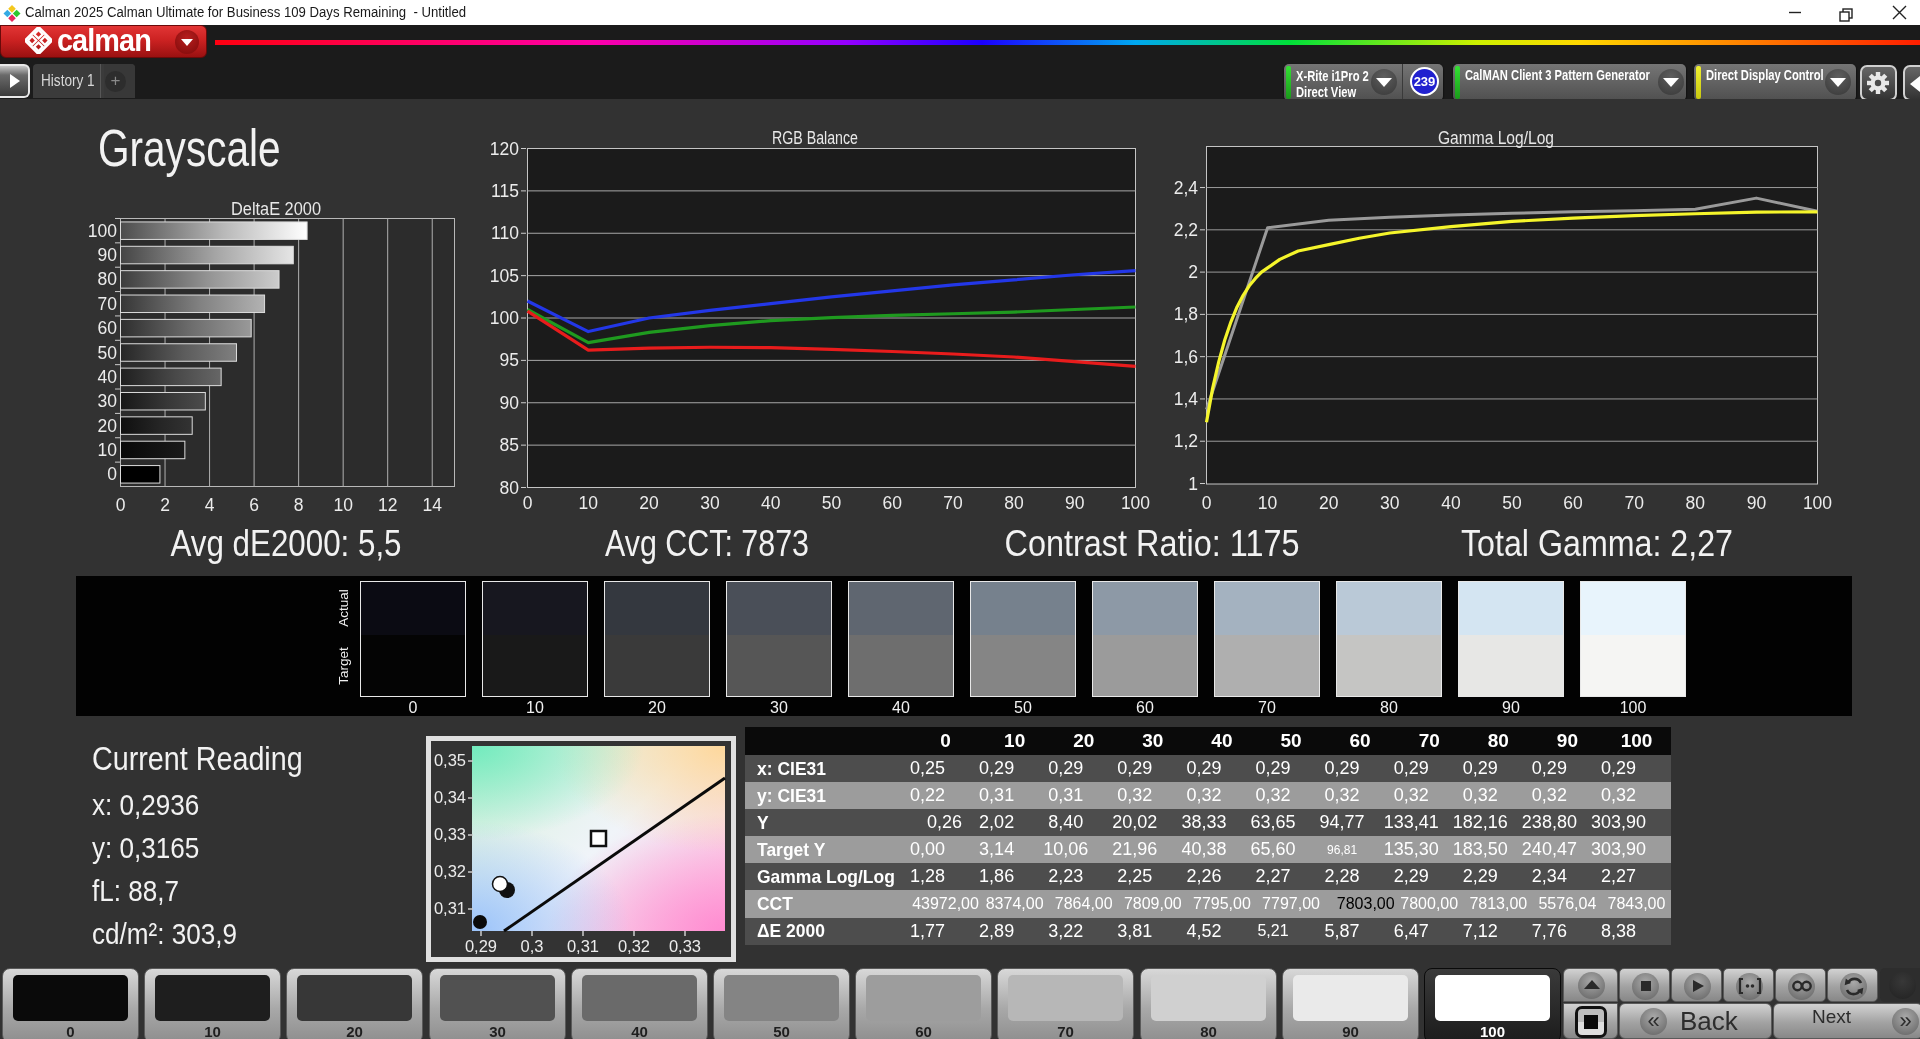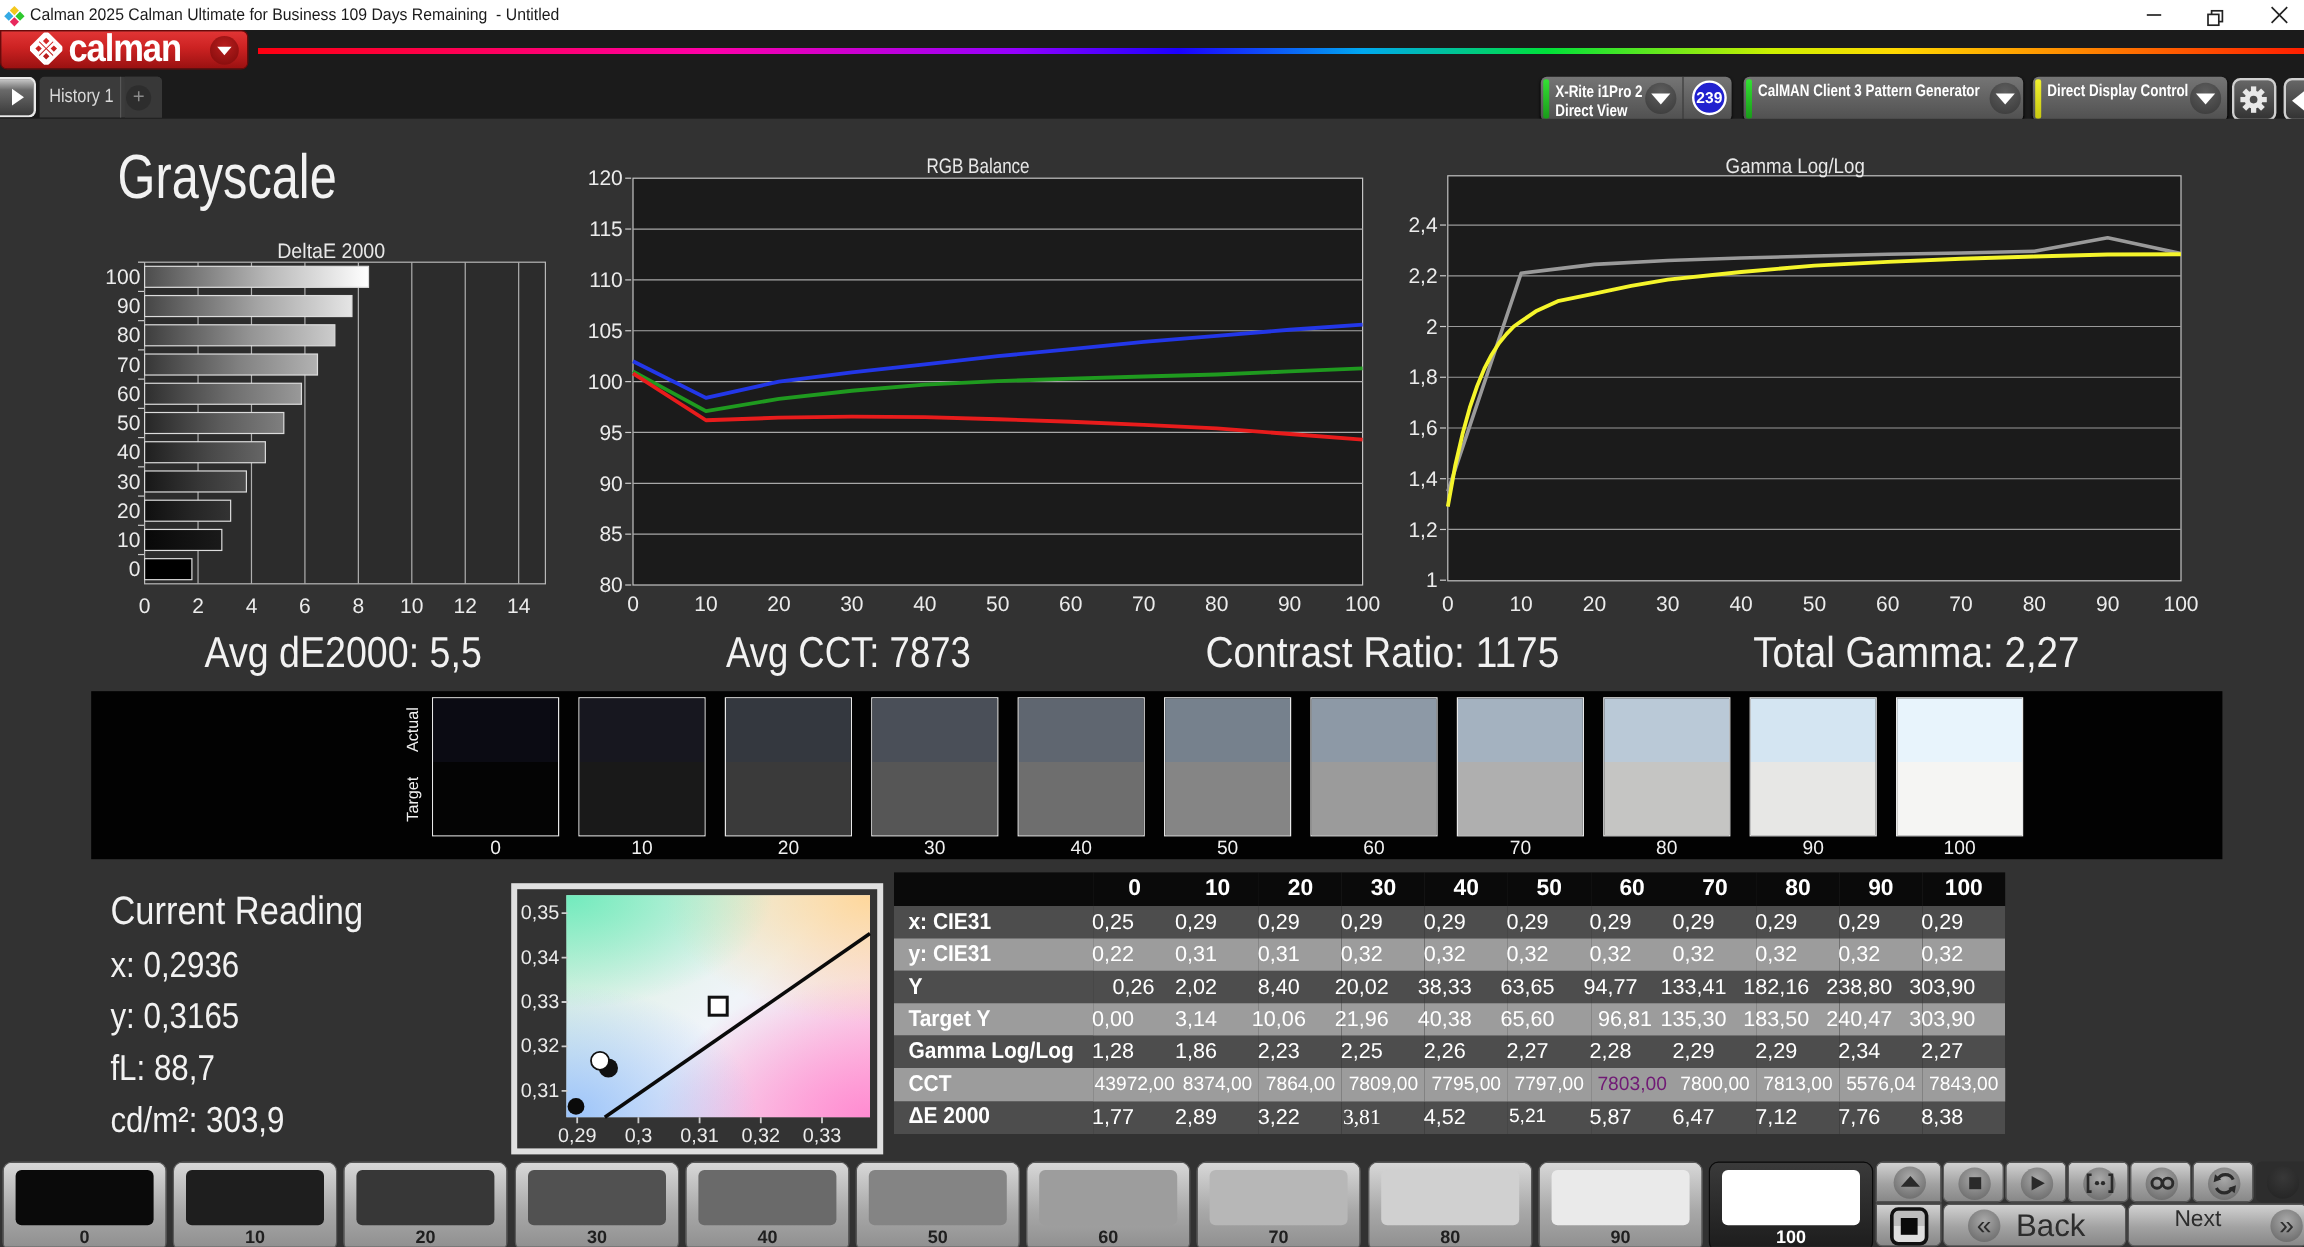--- a/index.html
+++ b/index.html
@@ -443,21 +443,21 @@
 <td style="text-align:center;font-size:18px;color:#fff;white-space:nowrap;transform:translateX(-18px);">303,90</td>
 </tr>
 <tr style="background:#9c9c9c;height:27.1px">
 <td style="padding-left:12px;font-size:19px;font-weight:700;color:#fff;white-space:nowrap"><span style="display:inline-block;transform:scaleX(0.92);transform-origin:0 50%">Target Y</span></td>
 <td style="text-align:center;font-size:18px;color:#fff;white-space:nowrap;transform:translateX(-18px);">0,00</td>
 <td style="text-align:center;font-size:18px;color:#fff;white-space:nowrap;transform:translateX(-18px);">3,14</td>
 <td style="text-align:center;font-size:18px;color:#fff;white-space:nowrap;transform:translateX(-18px);">10,06</td>
 <td style="text-align:center;font-size:18px;color:#fff;white-space:nowrap;transform:translateX(-18px);">21,96</td>
 <td style="text-align:center;font-size:18px;color:#fff;white-space:nowrap;transform:translateX(-18px);">40,38</td>
 <td style="text-align:center;font-size:18px;color:#fff;white-space:nowrap;transform:translateX(-18px);">65,60</td>
-<td style="text-align:right;font-size:18px;color:#fff;white-space:nowrap;transform:translateX(-18px);">96,81</td>
+<td style="text-align:center;font-size:12px;color:#fff;white-space:nowrap;transform:translateX(-18px);">96,81</td>
 <td style="text-align:center;font-size:18px;color:#fff;white-space:nowrap;transform:translateX(-18px);">135,30</td>
 <td style="text-align:center;font-size:18px;color:#fff;white-space:nowrap;transform:translateX(-18px);">183,50</td>
 <td style="text-align:center;font-size:18px;color:#fff;white-space:nowrap;transform:translateX(-18px);">240,47</td>
 <td style="text-align:center;font-size:18px;color:#fff;white-space:nowrap;transform:translateX(-18px);">303,90</td>
 </tr>
 <tr style="background:#4d4d4d;height:27.1px">
 <td style="padding-left:12px;font-size:19px;font-weight:700;color:#fff;white-space:nowrap"><span style="display:inline-block;transform:scaleX(0.92);transform-origin:0 50%">Gamma Log/Log</span></td>
 <td style="text-align:center;font-size:18px;color:#fff;white-space:nowrap;transform:translateX(-18px);">1,28</td>
 <td style="text-align:center;font-size:18px;color:#fff;white-space:nowrap;transform:translateX(-18px);">1,86</td>
 <td style="text-align:center;font-size:18px;color:#fff;white-space:nowrap;transform:translateX(-18px);">2,23</td>
@@ -471,32 +471,32 @@
 <td style="text-align:center;font-size:18px;color:#fff;white-space:nowrap;transform:translateX(-18px);">2,27</td>
 </tr>
 <tr style="background:#9c9c9c;height:27.1px">
 <td style="padding-left:12px;font-size:19px;font-weight:700;color:#fff;white-space:nowrap"><span style="display:inline-block;transform:scaleX(0.92);transform-origin:0 50%">CCT</span></td>
 <td style="text-align:center;font-size:16px;color:#fff;white-space:nowrap;">43972,00</td>
 <td style="text-align:center;font-size:16px;color:#fff;white-space:nowrap;">8374,00</td>
 <td style="text-align:center;font-size:16px;color:#fff;white-space:nowrap;">7864,00</td>
 <td style="text-align:center;font-size:16px;color:#fff;white-space:nowrap;">7809,00</td>
 <td style="text-align:center;font-size:16px;color:#fff;white-space:nowrap;">7795,00</td>
 <td style="text-align:center;font-size:16px;color:#fff;white-space:nowrap;">7797,00</td>
-<td style="text-align:center;font-size:16px;color:#701a75;white-space:nowrap;">7803,00</td>
+<td style="text-align:right;font-size:16px;color:#000000;white-space:nowrap;">7803,00</td>
 <td style="text-align:center;font-size:16px;color:#fff;white-space:nowrap;">7800,00</td>
 <td style="text-align:center;font-size:16px;color:#fff;white-space:nowrap;">7813,00</td>
 <td style="text-align:center;font-size:16px;color:#fff;white-space:nowrap;">5576,04</td>
 <td style="text-align:center;font-size:16px;color:#fff;white-space:nowrap;">7843,00</td>
 </tr>
 <tr style="background:#4d4d4d;height:27.1px">
 <td style="padding-left:12px;font-size:19px;font-weight:700;color:#fff;white-space:nowrap"><span style="display:inline-block;transform:scaleX(0.92);transform-origin:0 50%">ΔE 2000</span></td>
 <td style="text-align:center;font-size:18px;color:#fff;white-space:nowrap;transform:translateX(-18px);">1,77</td>
 <td style="text-align:center;font-size:18px;color:#fff;white-space:nowrap;transform:translateX(-18px);">2,89</td>
 <td style="text-align:center;font-size:18px;color:#fff;white-space:nowrap;transform:translateX(-18px);">3,22</td>
-<td style="text-align:center;font-size:18px;color:#fff;white-space:nowrap;transform:translateX(-18px);font-family:Liberation Serif, serif;">3,81</td>
+<td style="text-align:center;font-size:18px;color:#fff;white-space:nowrap;transform:translateX(-18px);">3,81</td>
 <td style="text-align:center;font-size:18px;color:#fff;white-space:nowrap;transform:translateX(-18px);">4,52</td>
 <td style="text-align:center;font-size:16px;color:#fff;white-space:nowrap;transform:translateX(-18px);">5,21</td>
 <td style="text-align:center;font-size:18px;color:#fff;white-space:nowrap;transform:translateX(-18px);">5,87</td>
 <td style="text-align:center;font-size:18px;color:#fff;white-space:nowrap;transform:translateX(-18px);">6,47</td>
 <td style="text-align:center;font-size:18px;color:#fff;white-space:nowrap;transform:translateX(-18px);">7,12</td>
 <td style="text-align:center;font-size:18px;color:#fff;white-space:nowrap;transform:translateX(-18px);">7,76</td>
 <td style="text-align:center;font-size:18px;color:#fff;white-space:nowrap;transform:translateX(-18px);">8,38</td>
 </tr>
 </tbody>
     </table>

